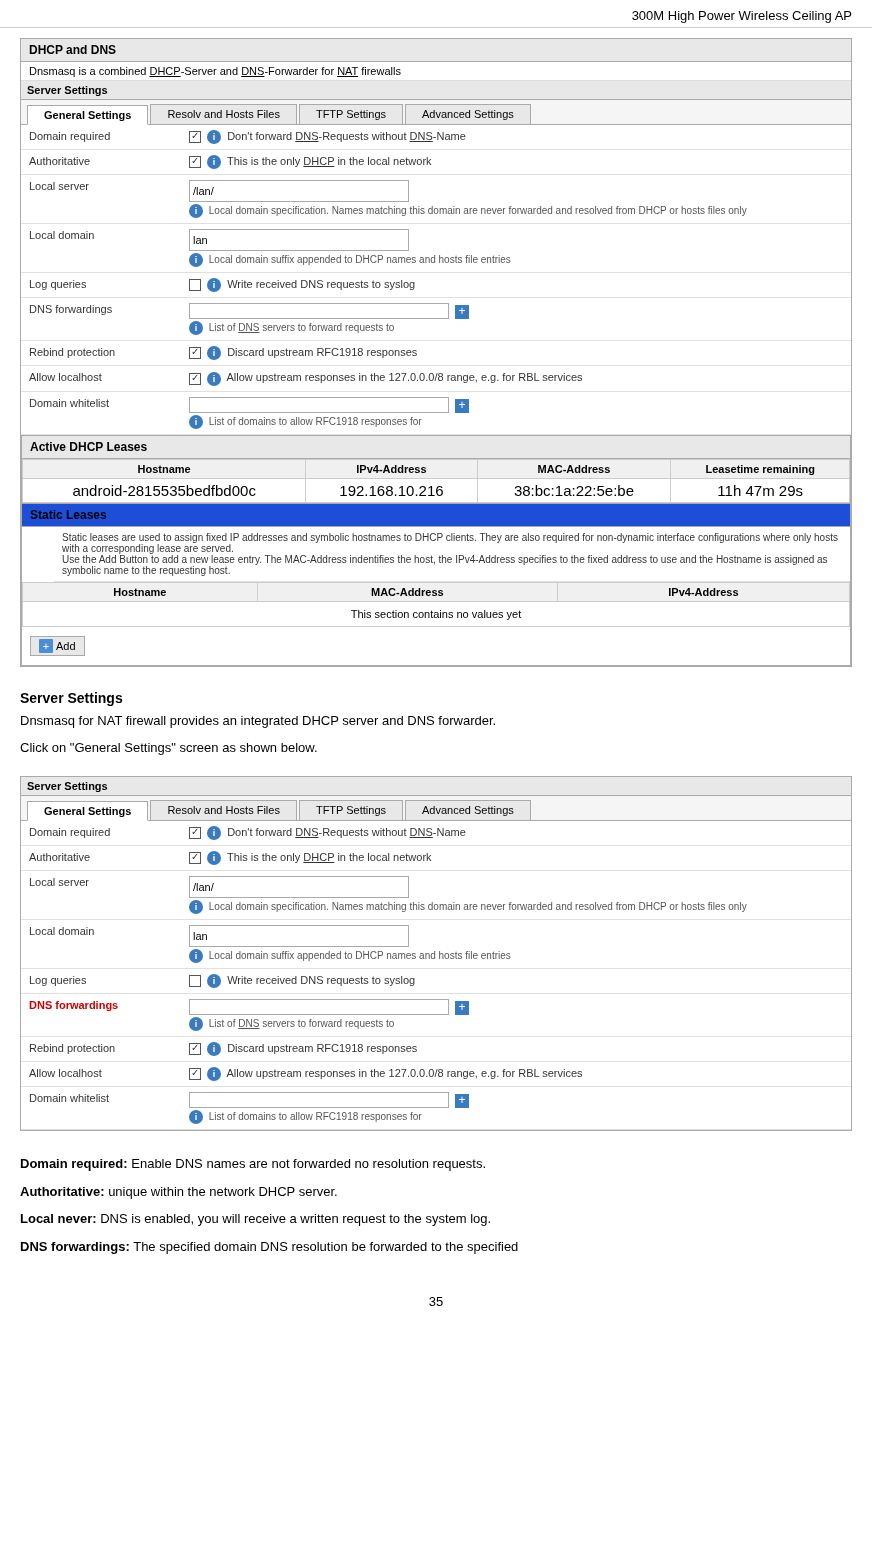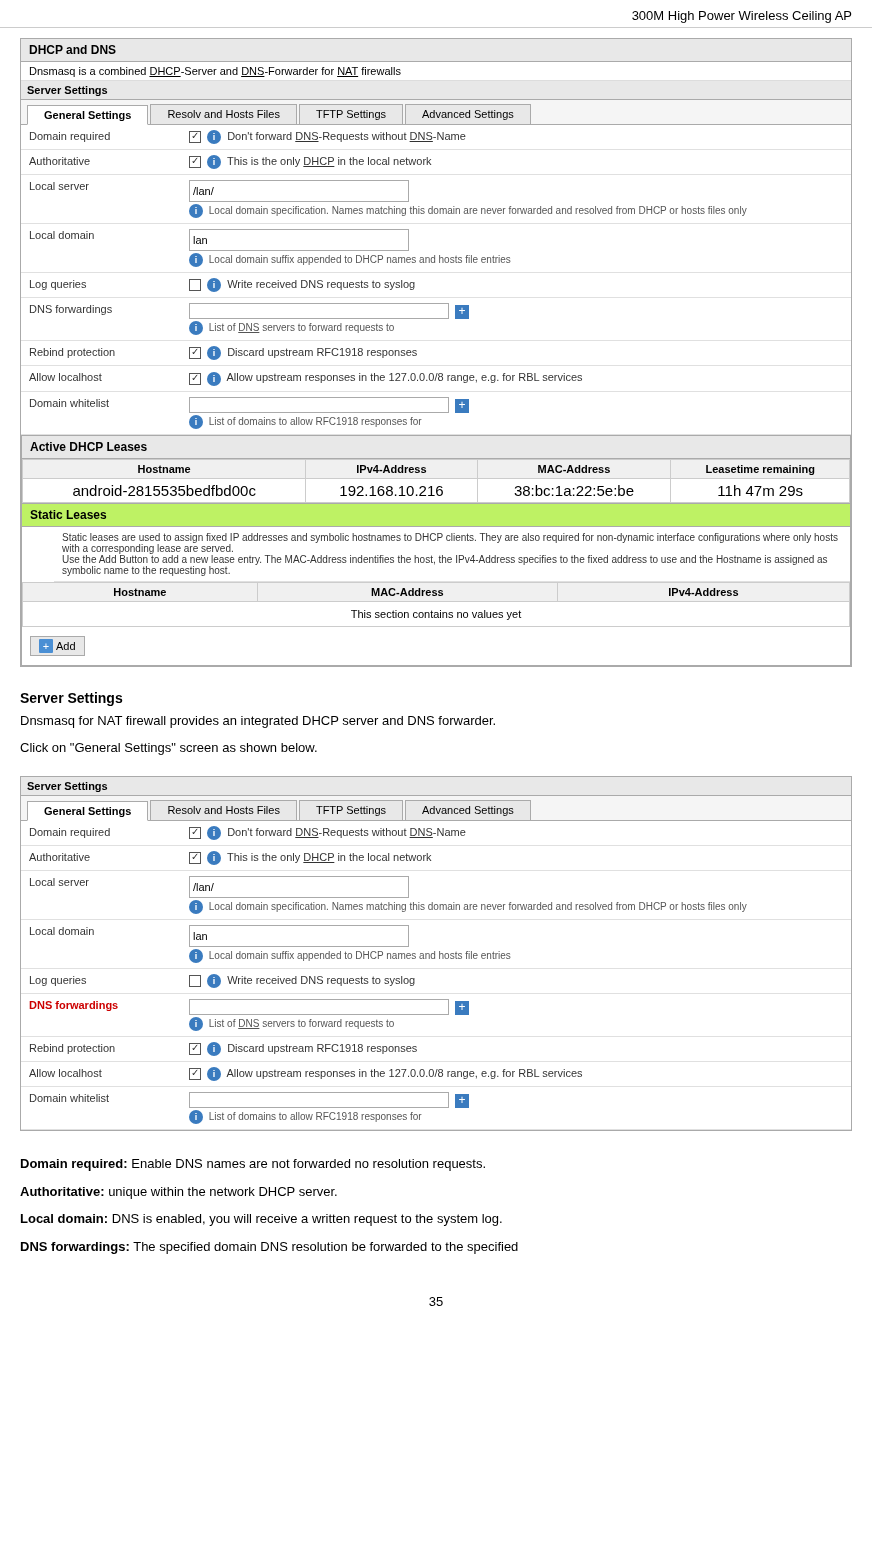--- a/index.html
+++ b/index.html
@@ -175,21 +175,21 @@
       font-size: 15px;
       text-align: center;
     }
 
     
     .static-section {
       border: 1px solid #aaa;
       border-top: none;
     }
     .static-title {
-      background: #bef264;
+      background: #1d4ed8;
       border-bottom: 1px solid #aaa;
       padding: 4px 8px;
       font-weight: bold;
       font-size: 12px;
     }
     .static-desc {
       font-size: 10px;
       color: #333;
       padding: 5px 8px;
       border-bottom: 1px solid #e0e0e0;
@@ -535,21 +535,21 @@
   <div class="prose-section">
     <p>
       <span class="bold-term">Domain required:</span>
       <span> Enable DNS names are not forwarded no resolution requests.</span>
     </p>
     <p>
       <span class="bold-term">Authoritative:</span>
       <span> unique within the network DHCP server.</span>
     </p>
     <p>
-      <span class="bold-term">Local domain:</span>
+      <span class="bold-term">Local never:</span>
       <span> DNS is enabled, you will receive a written request to the system log.</span>
     </p>
     <p>
       <span class="bold-term">DNS forwardings:</span>
       <span> The specified domain DNS resolution be forwarded to the specified</span>
     </p>
   </div>
 
 </div>
 

